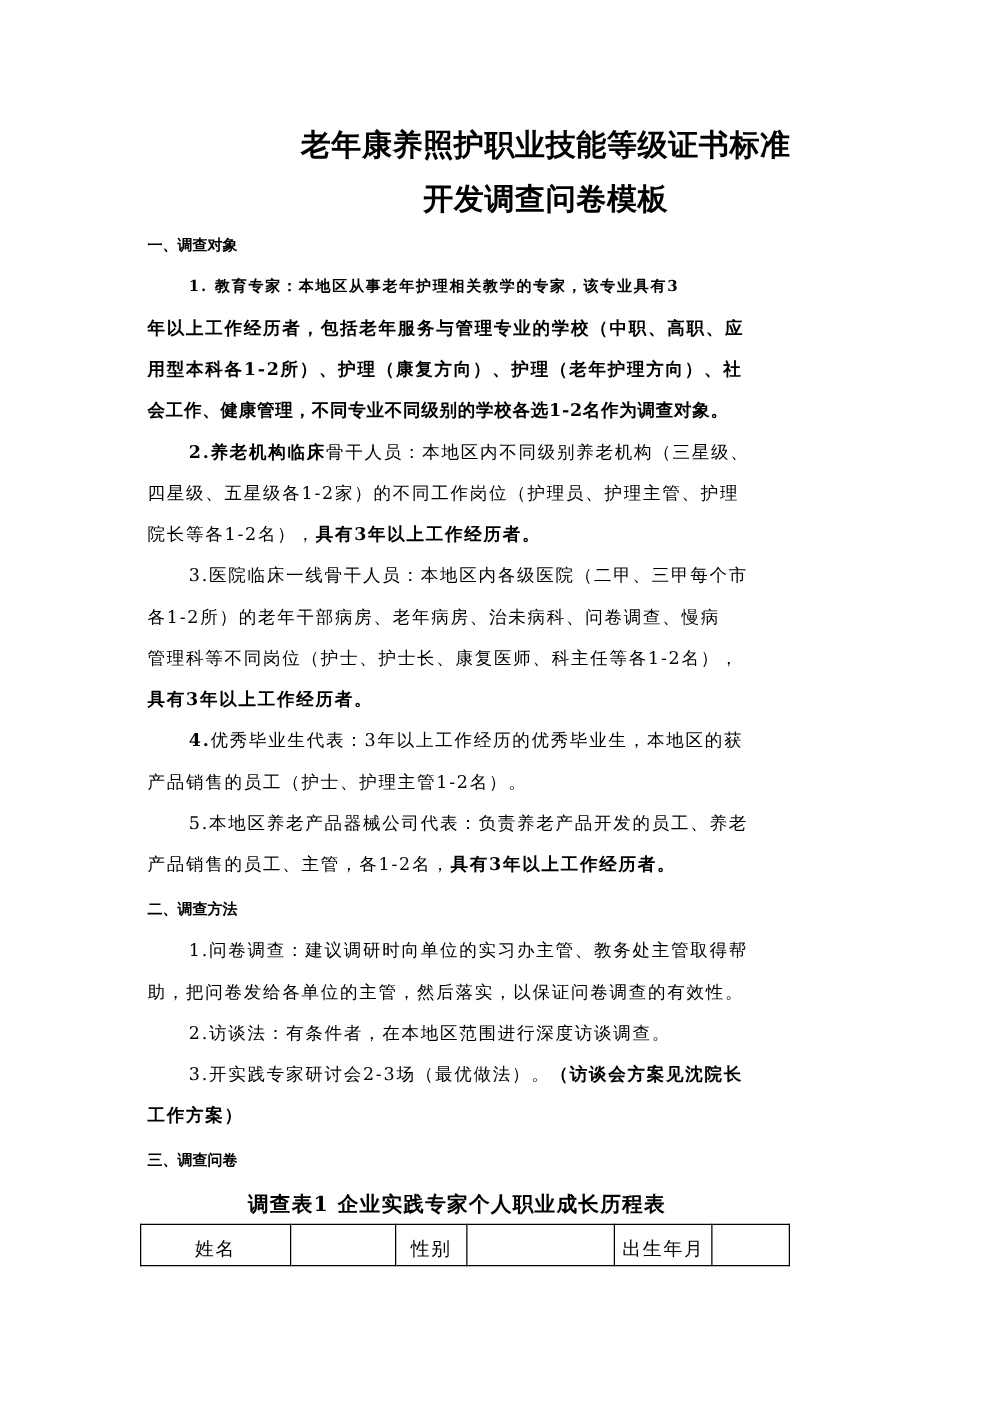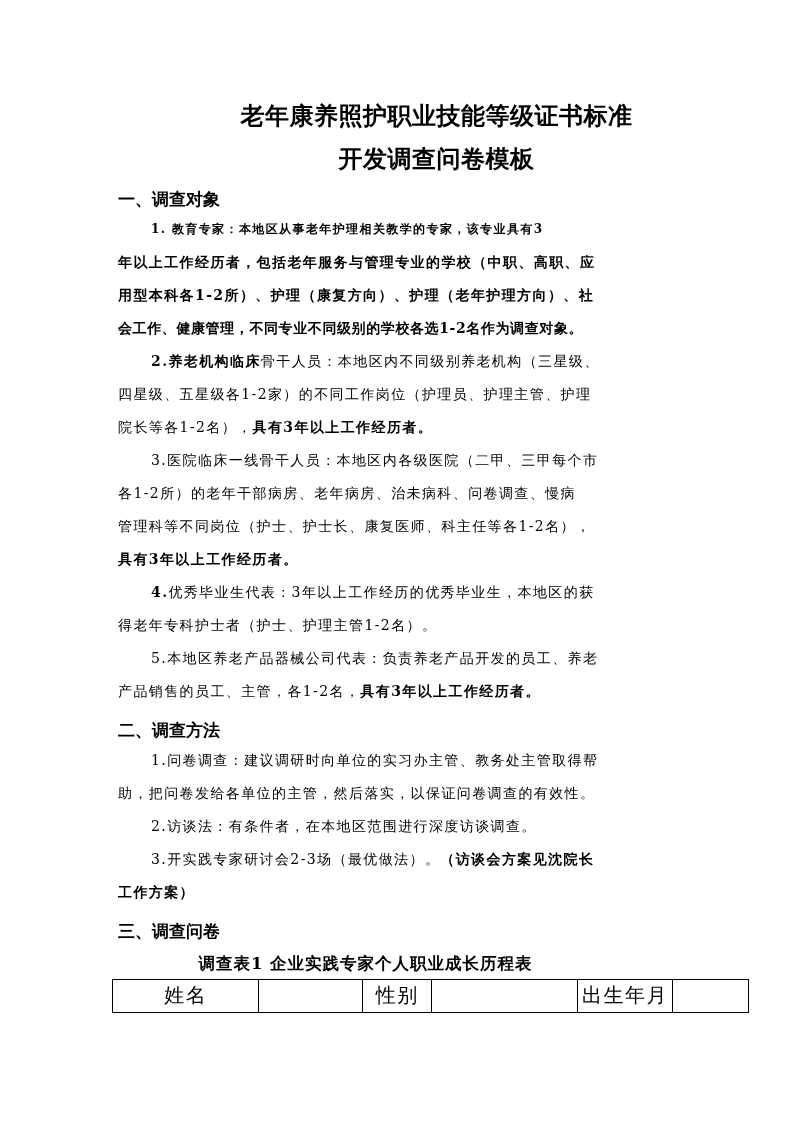--- a/index.html
+++ b/index.html
@@ -1,23 +1,23 @@
 <!DOCTYPE html>
 <html><head>
   <meta charset="utf-8">
   <style>
     html, body { margin: 0; padding: 0; background: #ffffff; }
     body { width: 793px; height: 1122px; position: relative; overflow: hidden; color: #000; }
     .title { position: absolute; left: 0; width: 793px; text-align: center; font-family: "DejaVu Sans", sans-serif; font-weight: bold; font-size: 24px; letter-spacing: 0.5px; padding-left: 40px; }
-    .h1 { position: absolute; left: 118px; font-family: "DejaVu Sans", sans-serif; font-weight: bold; font-size: 17px; }
+    .h1 { position: absolute; left: 118px; font-family: "DejaVu Sans", sans-serif; font-weight: bold; font-size: 12px; }
     .line { position: absolute; left: 118px; width: 580px; font-family: "DejaVu Serif", serif; font-size: 14px; letter-spacing: 1.4px; white-space: nowrap; }
     .indent { left: 151px; }
     .b { font-weight: bold; font-family: "DejaVu Serif", serif; }
     .caption { position: absolute; left: 0; width: 731px; text-align: center; font-family: "DejaVu Serif", serif; font-weight: bold; font-size: 16.5px; letter-spacing: 1px; }
-    table.t1 { position: absolute; left: 112px; top: 979px; width: 637px; height: 34px; border-collapse: collapse; font-family: "DejaVu Serif", serif; font-size: 20px; letter-spacing: 1.5px; }
+    table.t1 { position: absolute; left: 112px; top: 979px; width: 520px; height: 34px; border-collapse: collapse; font-family: "DejaVu Serif", serif; font-size: 15px; letter-spacing: 1.5px; }
     table.t1 td { border: 1px solid #000; padding: 0; text-align: center; vertical-align: bottom; padding-bottom: 3px; }
   </style>
 </head>
 <body>
 
 <div>
 
   <div class="title" style="top:100px;">老年康养照护职业技能等级证书标准</div>
   <div class="title" style="top:143px;">开发调查问卷模板</div>
 
@@ -37,21 +37,21 @@
   </div>
 
   <div class="line indent" style="top:452px;">3.医院临床一线骨干人员：本地区内各级医院（二甲、三甲每个市</div>
   <div class="line" style="top:485px;">各1-2所）的老年干部病房、老年病房、治未病科、问卷调查、慢病</div>
   <div class="line" style="top:518px;">管理科等不同岗位（护士、护士长、康复医师、科主任等各1-2名），</div>
   <div class="line b" style="top:551px;">具有3年以上工作经历者。</div>
 
   <div class="line indent" style="top:584px;">
     <span class="b">4.</span><span>优秀毕业生代表：3年以上工作经历的优秀毕业生，本地区的获</span>
   </div>
-  <div class="line" style="top:617px;">得老年专科护士者（护士、护理主管1-2名）。</div>
+  <div class="line" style="top:617px;">产品销售的员工（护士、护理主管1-2名）。</div>
 
   <div class="line indent" style="top:650px;">5.本地区养老产品器械公司代表：负责养老产品开发的员工、养老</div>
   <div class="line" style="top:683px;">
     <span>产品销售的员工、主管，各1-2名，</span><span class="b">具有3年以上工作经历者。</span>
   </div>
 
   <div class="h1" style="top:719px;">二、调查方法</div>
 
   <div class="line indent" style="top:752px;">1.问卷调查：建议调研时向单位的实习办主管、教务处主管取得帮</div>
   <div class="line" style="top:785px;">助，把问卷发给各单位的主管，然后落实，以保证问卷调查的有效性。</div>

